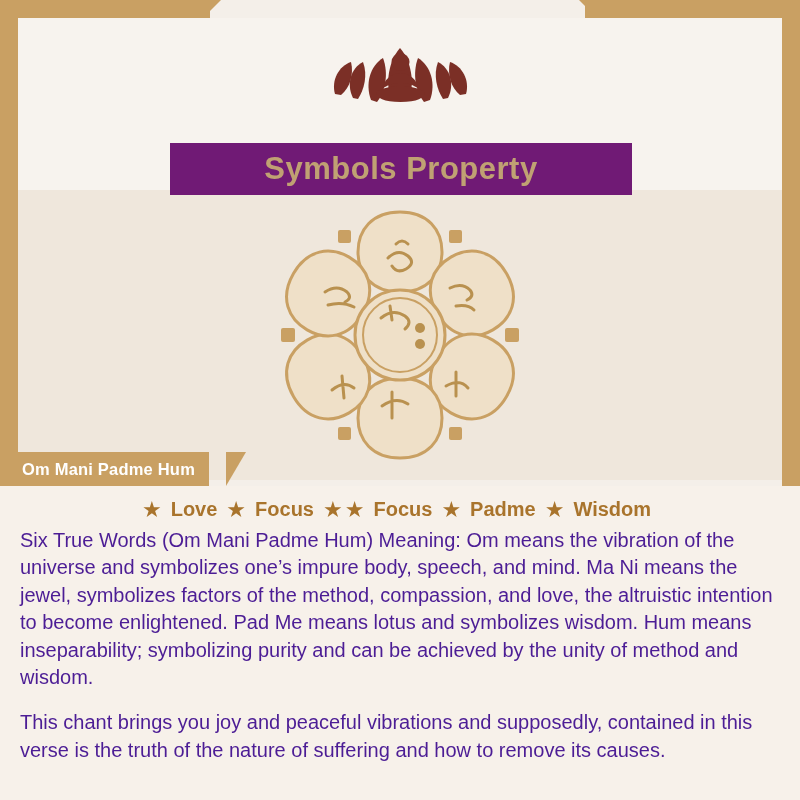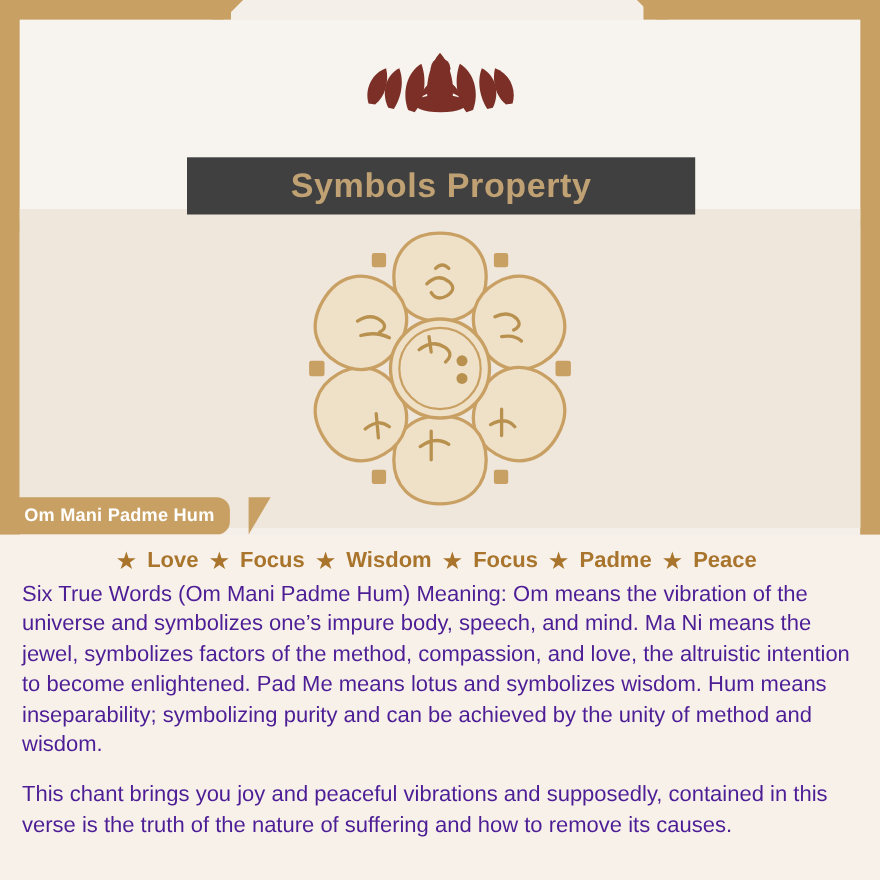--- a/index.html
+++ b/index.html
@@ -112,21 +112,21 @@
     font-family: "Liberation Sans", sans-serif;
   }
 
   
   .title-band {
     position: absolute;
     left: 170px;
     top: 143px;
     width: 462px;
     height: 52px;
-    background: #404040;
+    background: #701a75;
     display: flex;
     align-items: center;
     justify-content: center;
   }
   .title-text {
     font-size: 31px;
     font-weight: bold;
     color: #c0a173;
     letter-spacing: 0.5px;
     font-family: "Liberation Sans", sans-serif;
@@ -146,21 +146,20 @@
     position: absolute;
     left: 0;
     top: 452px;
     height: 34px;
     background: #c9a063;
     display: flex;
     align-items: center;
     padding-left: 22px;
     padding-right: 14px;
     box-sizing: border-box;
-    border-radius: 12px;
   }
   .ribbon-text {
     color: #ffffff;
     font-weight: bold;
     font-size: 16.5px;
     letter-spacing: 0.2px;
     white-space: nowrap;
   }
   .ribbon-tail {
     position: absolute;
@@ -317,27 +316,26 @@
   </div>
   <div class="ribbon-tail"></div>
 
   <div class="bottom">
     <div class="keywords">
       <span class="star">★</span>
       <span class="kw">Love</span>
       <span class="star">★</span>
       <span class="kw">Focus</span>
       <span class="star">★</span>
+      <span class="star">★</span>
+      <span class="kw">Focus</span>
+      <span class="star">★</span>
+      <span class="kw">Padme</span>
+      <span class="star">★</span>
       <span class="kw">Wisdom</span>
-      <span class="star">★</span>
-      <span class="kw">Focus</span>
-      <span class="star">★</span>
-      <span class="kw">Padme</span>
-      <span class="star">★</span>
-      <span class="kw">Peace</span>
     </div>
 
     <div class="body-text">
       <p>Six True Words (Om Mani Padme Hum) Meaning: Om means the vibration of the universe and symbolizes one’s impure body, speech, and mind. Ma Ni means the jewel, symbolizes factors of the method, compassion, and love, the altruistic intention to become enlightened. Pad Me means lotus and symbolizes wisdom. Hum means inseparability; symbolizing purity and can be achieved by the unity of method and wisdom.</p>
       <p>This chant brings you joy and peaceful vibrations and supposedly, contained in this verse is the truth of the nature of suffering and how to remove its causes.</p>
     </div>
   </div>
 
 </div>
 

